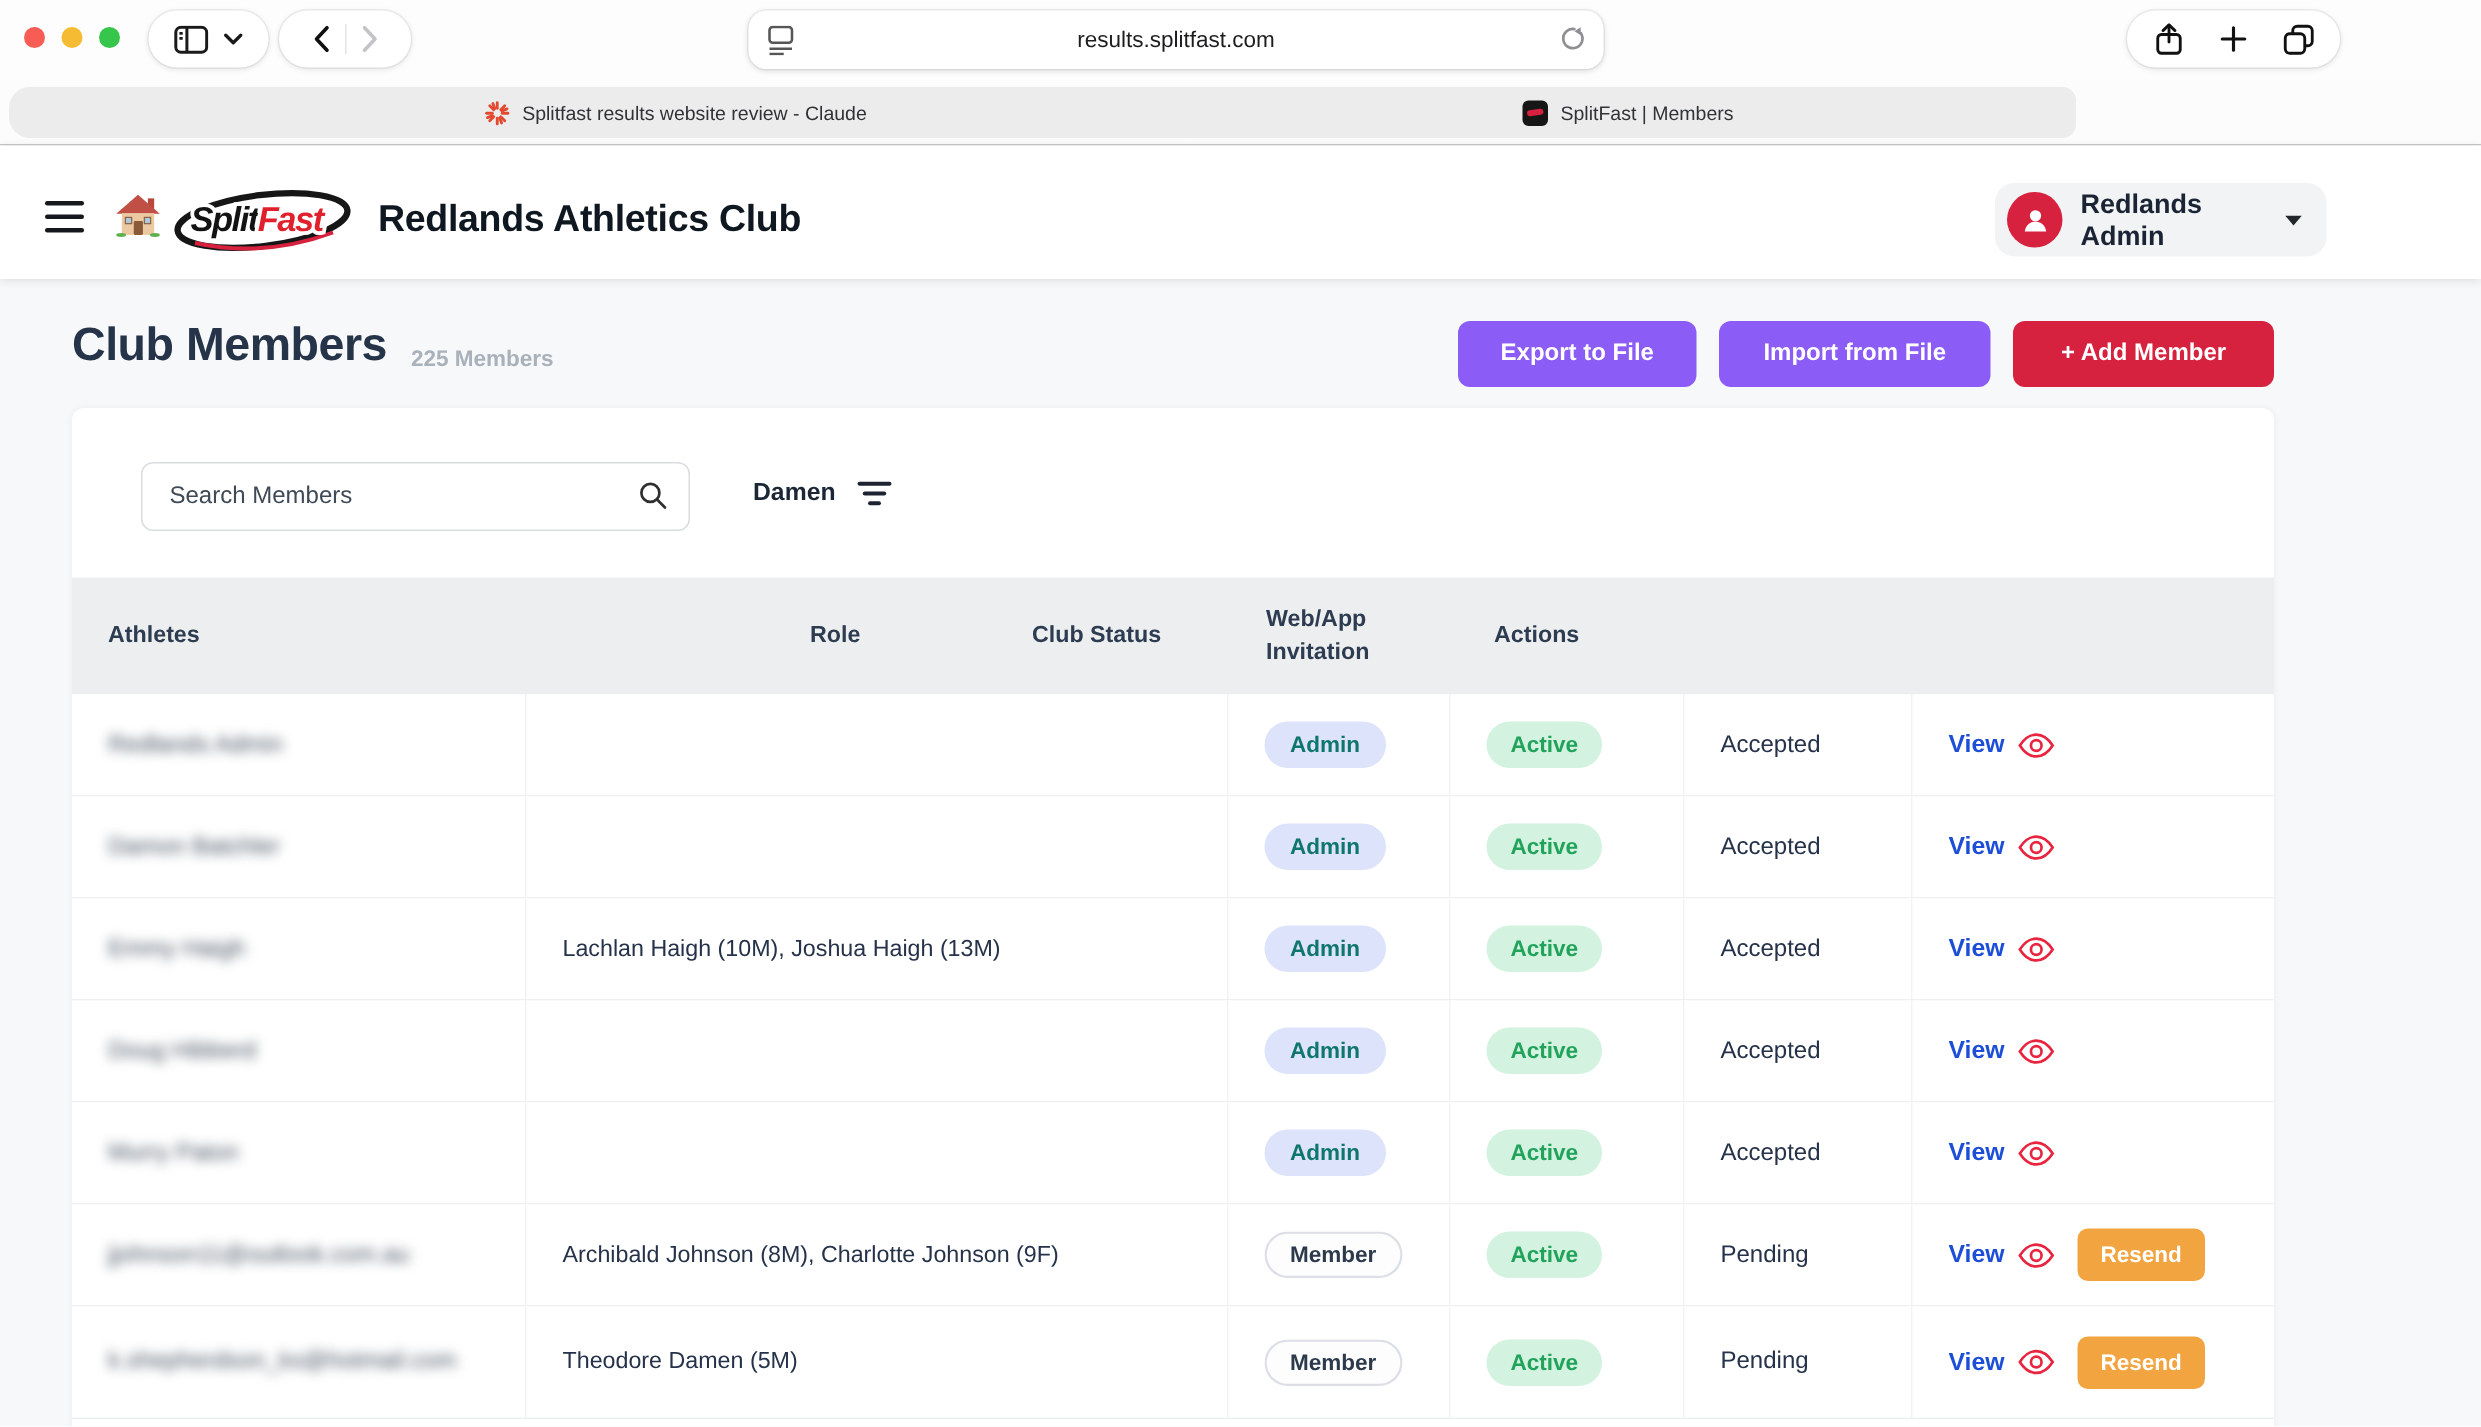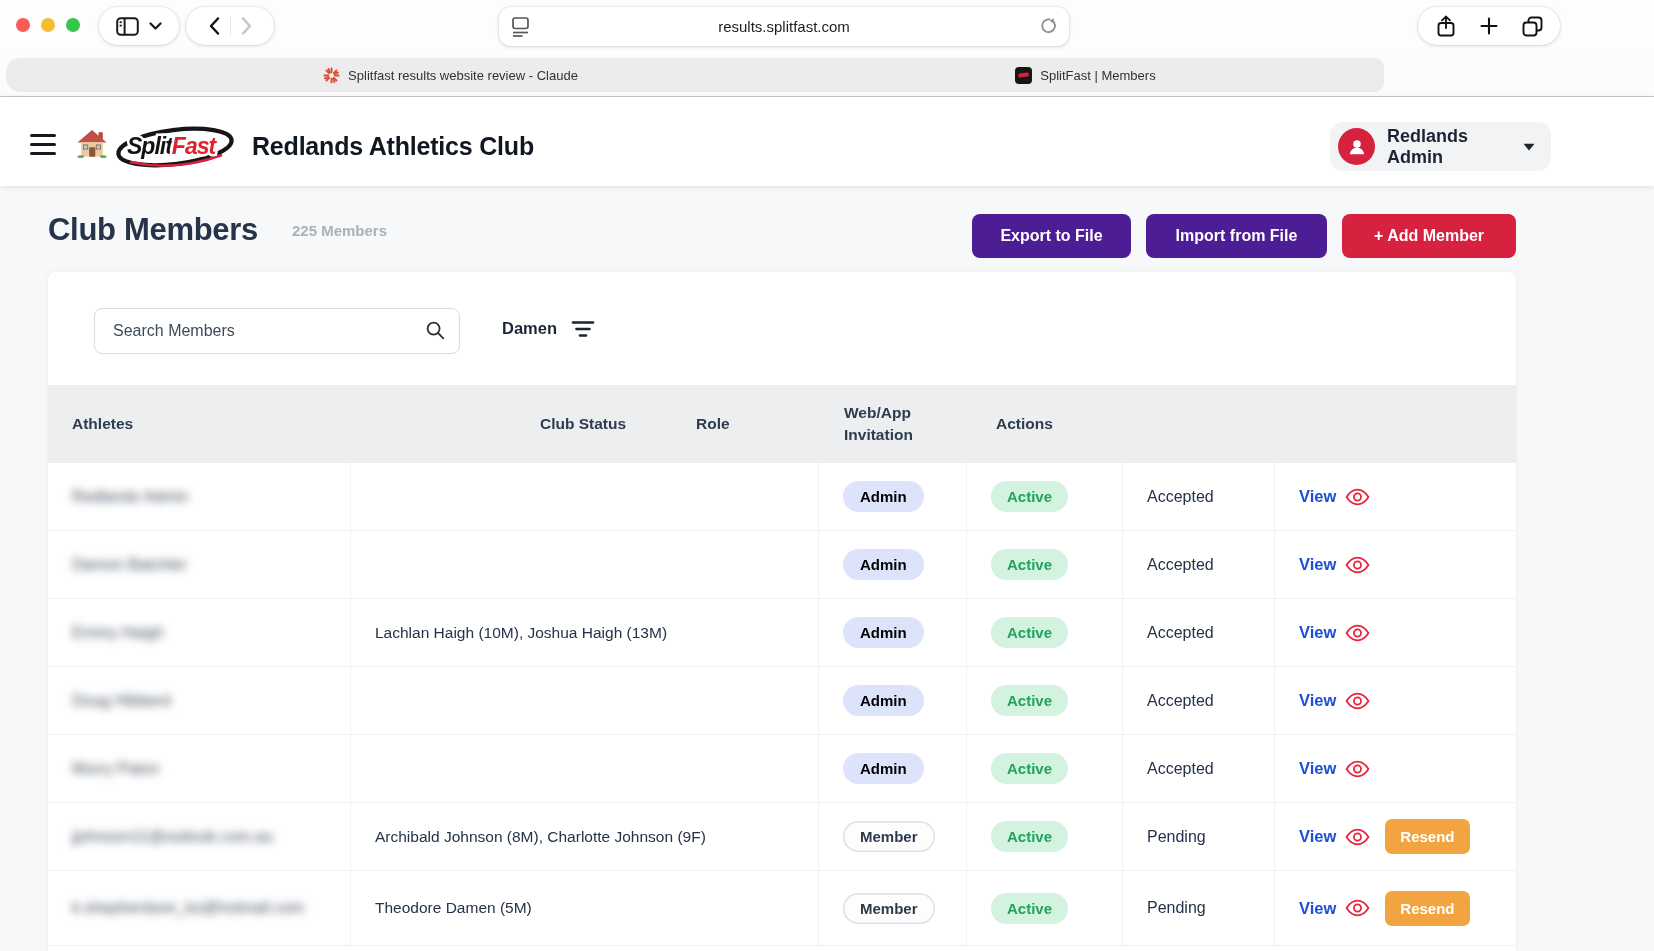--- a/index.html
+++ b/index.html
@@ -49,26 +49,26 @@
               color:#0f1720; letter-spacing:-.2px; z-index:6; }
   .userpill { position:absolute; left:1330px; top:122px; width:221px; height:49px; background:#f2f3f5;
               border-radius:13px; display:flex; align-items:center; padding:0 16px 0 8px; gap:12px;
               cursor:pointer; z-index:6; }
   .avatar { width:37px; height:37px; border-radius:50%; background:#d6213f;
             display:flex; align-items:center; justify-content:center; flex:0 0 auto; }
   .userpill .uname { font-size:18px; font-weight:700; color:#1b2434; flex:1; }
 
   
   .page { position:absolute; left:0; top:186px; width:1654px; height:765px; background:#f7f8f9; overflow:hidden; }
-  .titlerow { position:absolute; left:48px; top:26px; display:flex; align-items:center; gap:34px; }
+  .titlerow { position:absolute; left:48px; top:26px; display:flex; align-items:flex-end; gap:16px; }
   .h1 { font-size:31px; font-weight:800; color:#263449; letter-spacing:-.3px; }
   .count { font-size:15px; font-weight:600; color:#a9b1bb; }
   .btn { position:absolute; top:28px; height:44px; border:none; border-radius:8px; color:#fff;
          font-family:inherit; font-size:16px; font-weight:600; cursor:pointer; }
-  .btn-gray { background:#4c1d95; }
+  .btn-gray { background:#8b5cf6; }
   .btn-export { left:972px;  width:159px; }
   .btn-import { left:1146px; width:181px; }
   .btn-add    { left:1342px; width:174px; background:#d6213f; }
 
   .card { position:absolute; left:48px; top:86px; width:1468px; height:700px; background:#fff;
           border-radius:8px 8px 0 0; box-shadow:0 0 6px rgba(0,0,0,.05); }
   .searchbox { position:absolute; left:30px; top:36px; width:382px; height:46px;padding-left:16px; }
   .searchbox input { width:100%; height:100%; border:1px solid #d9dde2; border-radius:8px;
                      padding:0 44px 0 18px; font-family:inherit; font-size:16px; color:#2c3a4a; outline:none; }
   .searchbox input::placeholder { color:#3f4a56; opacity:1; }
@@ -83,21 +83,21 @@
   .c1 { width:302px; } .c2 { width:468px; } .c3 { width:148px; }
   .c4 { width:156px; } .c5 { width:152px; } .c6 { width:242px; }
   .thead .cell { font-size:15.5px; font-weight:700; color:#2d3c50; line-height:1.45; }
   .thead .c5 { padding-right:30px; }
   .trow { display:flex; height:68px; border-bottom:1px solid #eef0f3; background:#fff; }
   .trow:last-child { height:75px; }
   .trow .cell + .cell { border-left:1px solid #f2f3f5; }
   .member-name { font-size:16px; color:#45505e; filter:blur(4px); user-select:none; white-space:nowrap; }
   .athletes { font-size:15.5px; color:#25324a; }
   .badge { display:inline-block; padding:7px 17px; border-radius:17px; font-size:15px; font-weight:700; }
-  .badge-admin  { background:#dde3fb; color:#000000; }
+  .badge-admin  { background:#dde3fb; color:#0f766e; }
   .badge-member { background:#fdfdfe; color:#2c3a4c; box-shadow:inset 0 0 0 1.5px #dce0e6; }
   .badge-active { background:#d3f2e0; color:#21a35b; padding:7px 16px; }
   .invitation { font-size:16px; color:#25324a; }
   .view-link { display:inline-flex; align-items:center; gap:9px; color:#1d4ed8; font-size:16.5px;
                font-weight:700; cursor:pointer; }
   .resend-btn { margin-left:15px; background:#f2a440; color:#fff; border:none; border-radius:7px;
                 padding:9px 15px; font-family:inherit; font-size:15px; font-weight:700; cursor:pointer; }
 </style>
 </head>
 <body>
@@ -241,22 +241,22 @@
       <span class="flabel">Damen</span>
       <svg width="24" height="18" viewBox="0 0 24 18">
         <line x1="2" y1="2.5" x2="22" y2="2.5" stroke="#1d2331" stroke-width="2.6" stroke-linecap="round"></line>
         <line x1="5.5" y1="9" x2="18.5" y2="9" stroke="#1d2331" stroke-width="2.6" stroke-linecap="round"></line>
         <line x1="9" y1="15.5" x2="15" y2="15.5" stroke="#1d2331" stroke-width="2.6" stroke-linecap="round"></line>
       </svg>
     </div>
 
     <div class="thead">
       <div class="cell c2">Athletes</div>
+      <div class="cell c3">Role</div>
       <div class="cell c4">Club Status</div>
-      <div class="cell c3">Role</div>
       <div class="cell c5">Web/App Invitation</div>
       <div class="cell c6">Actions</div>
     </div>
     <div class="tbody">
   <div class="trow">
     <div class="cell c1">
             <span class="member-name">Redlands Admin</span>
           </div>
     <div class="cell c2">
             <span class="athletes"></span>

